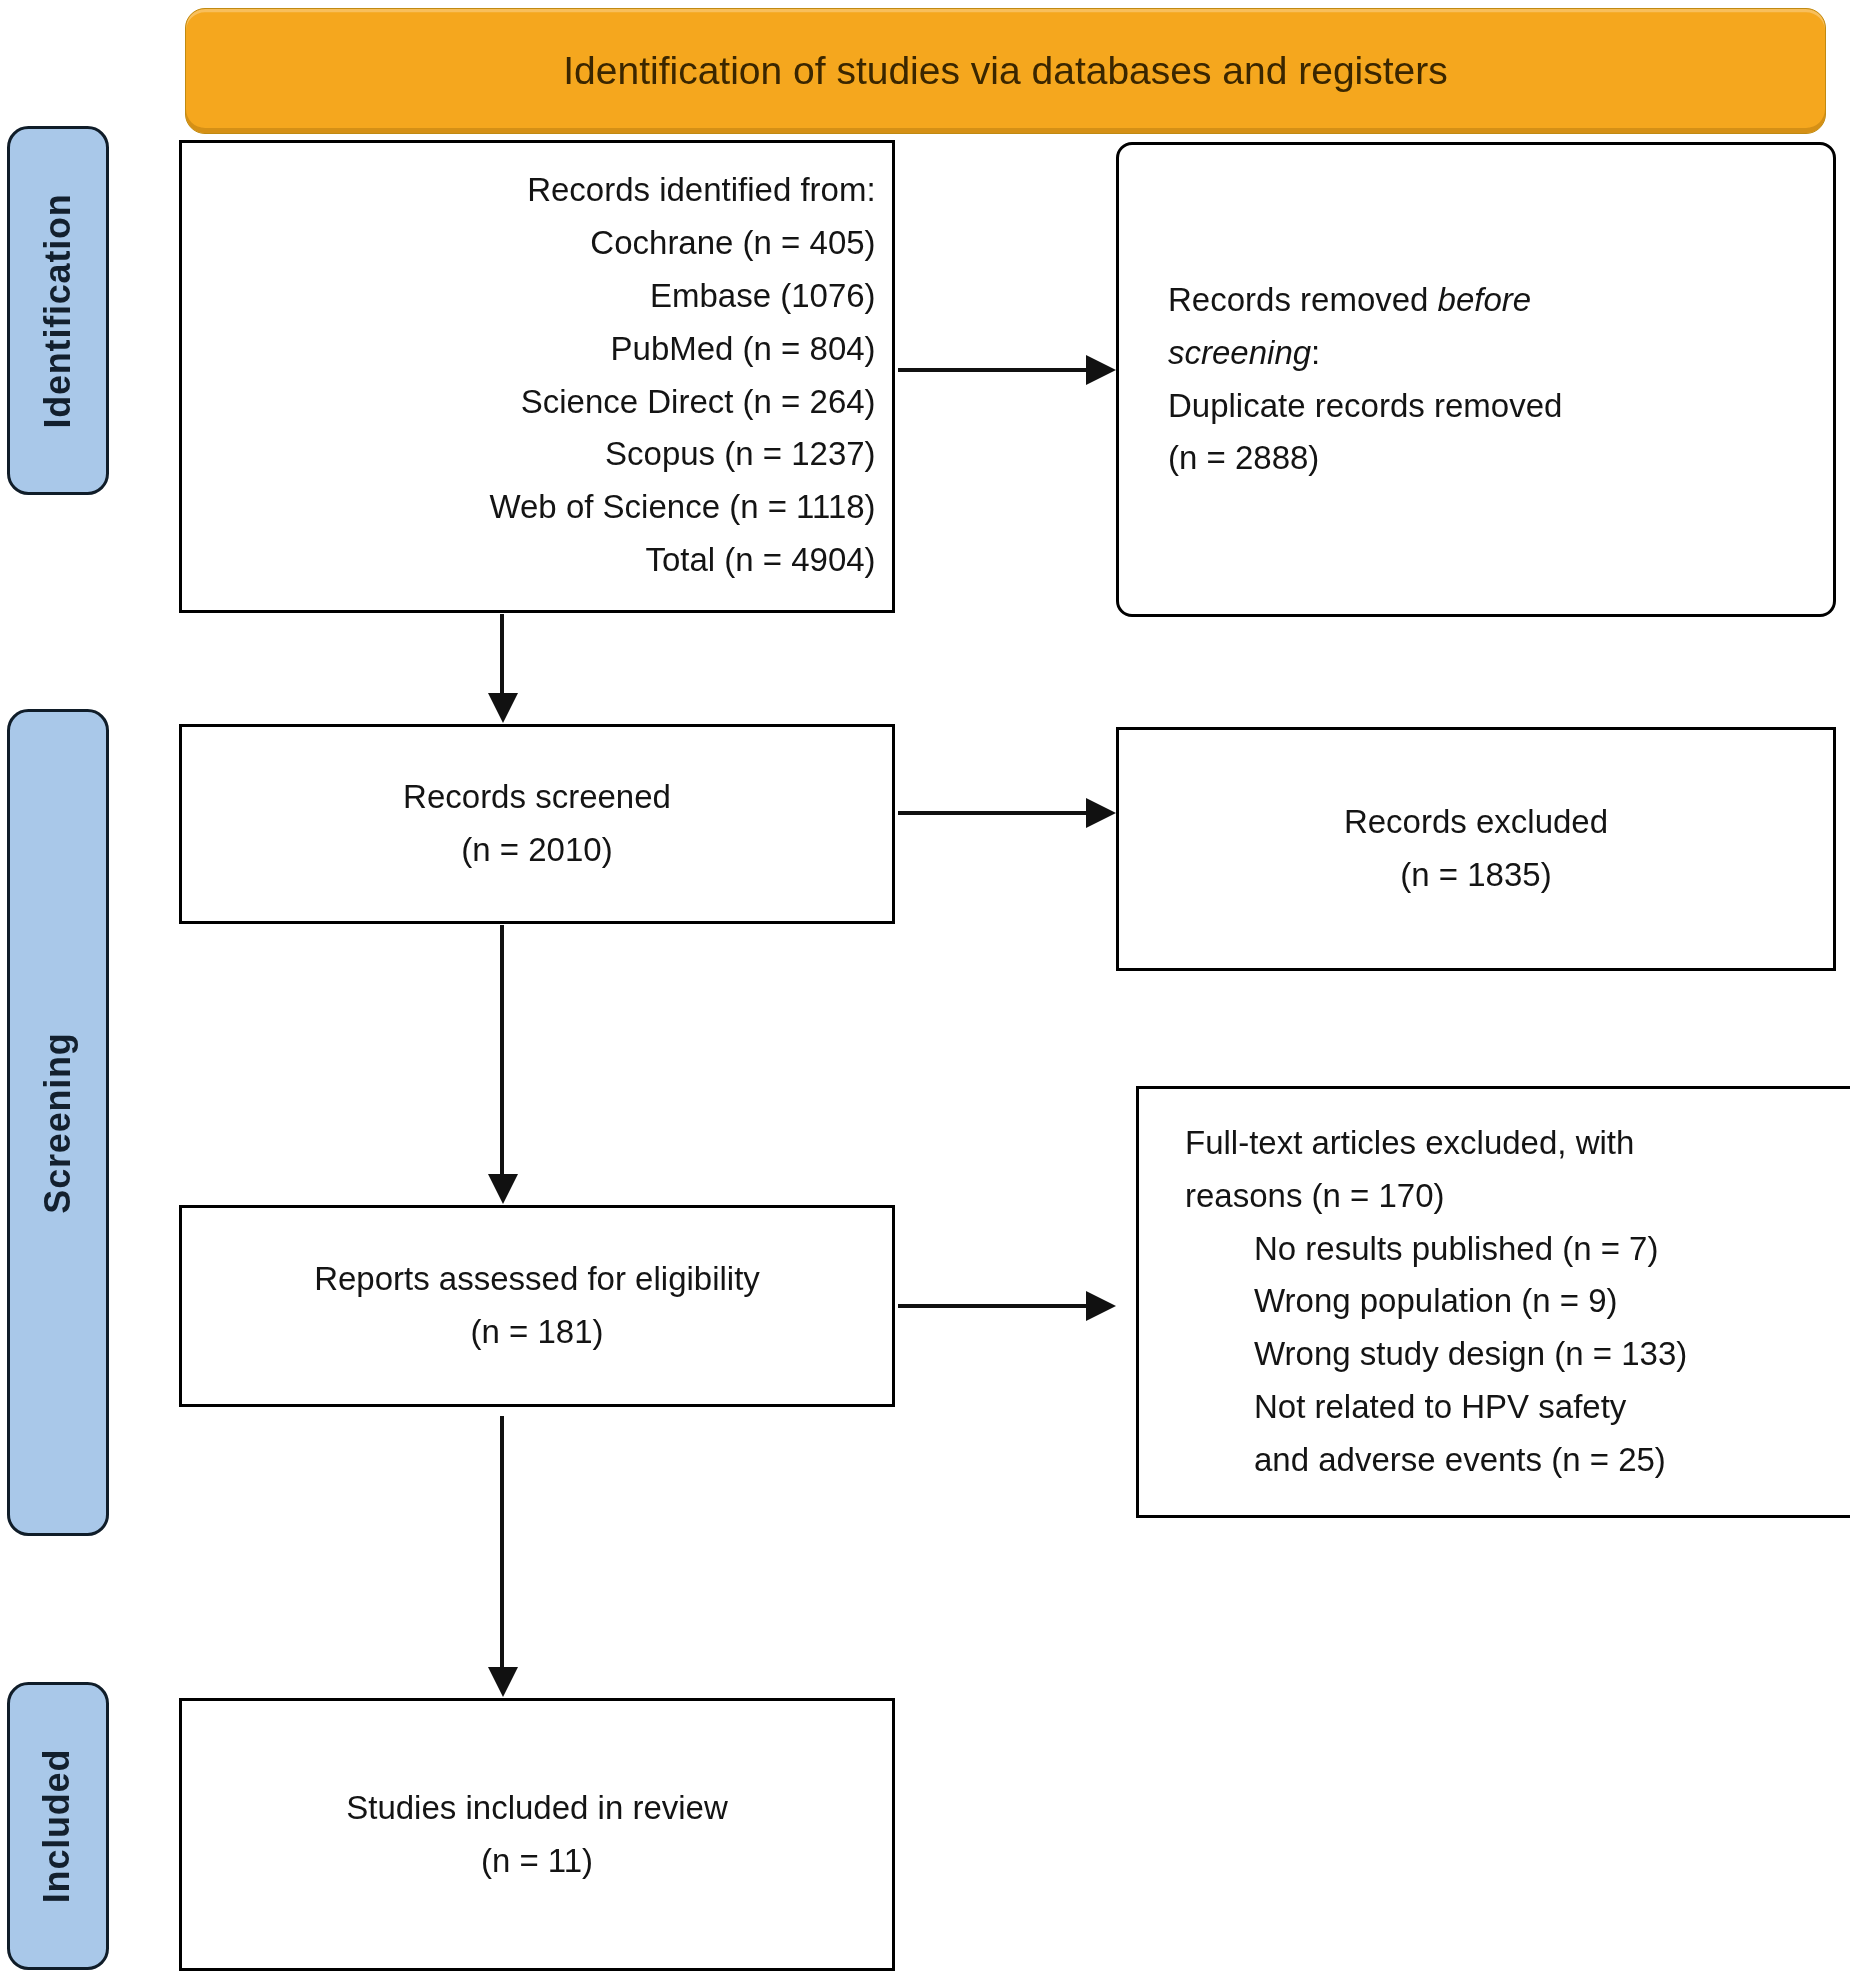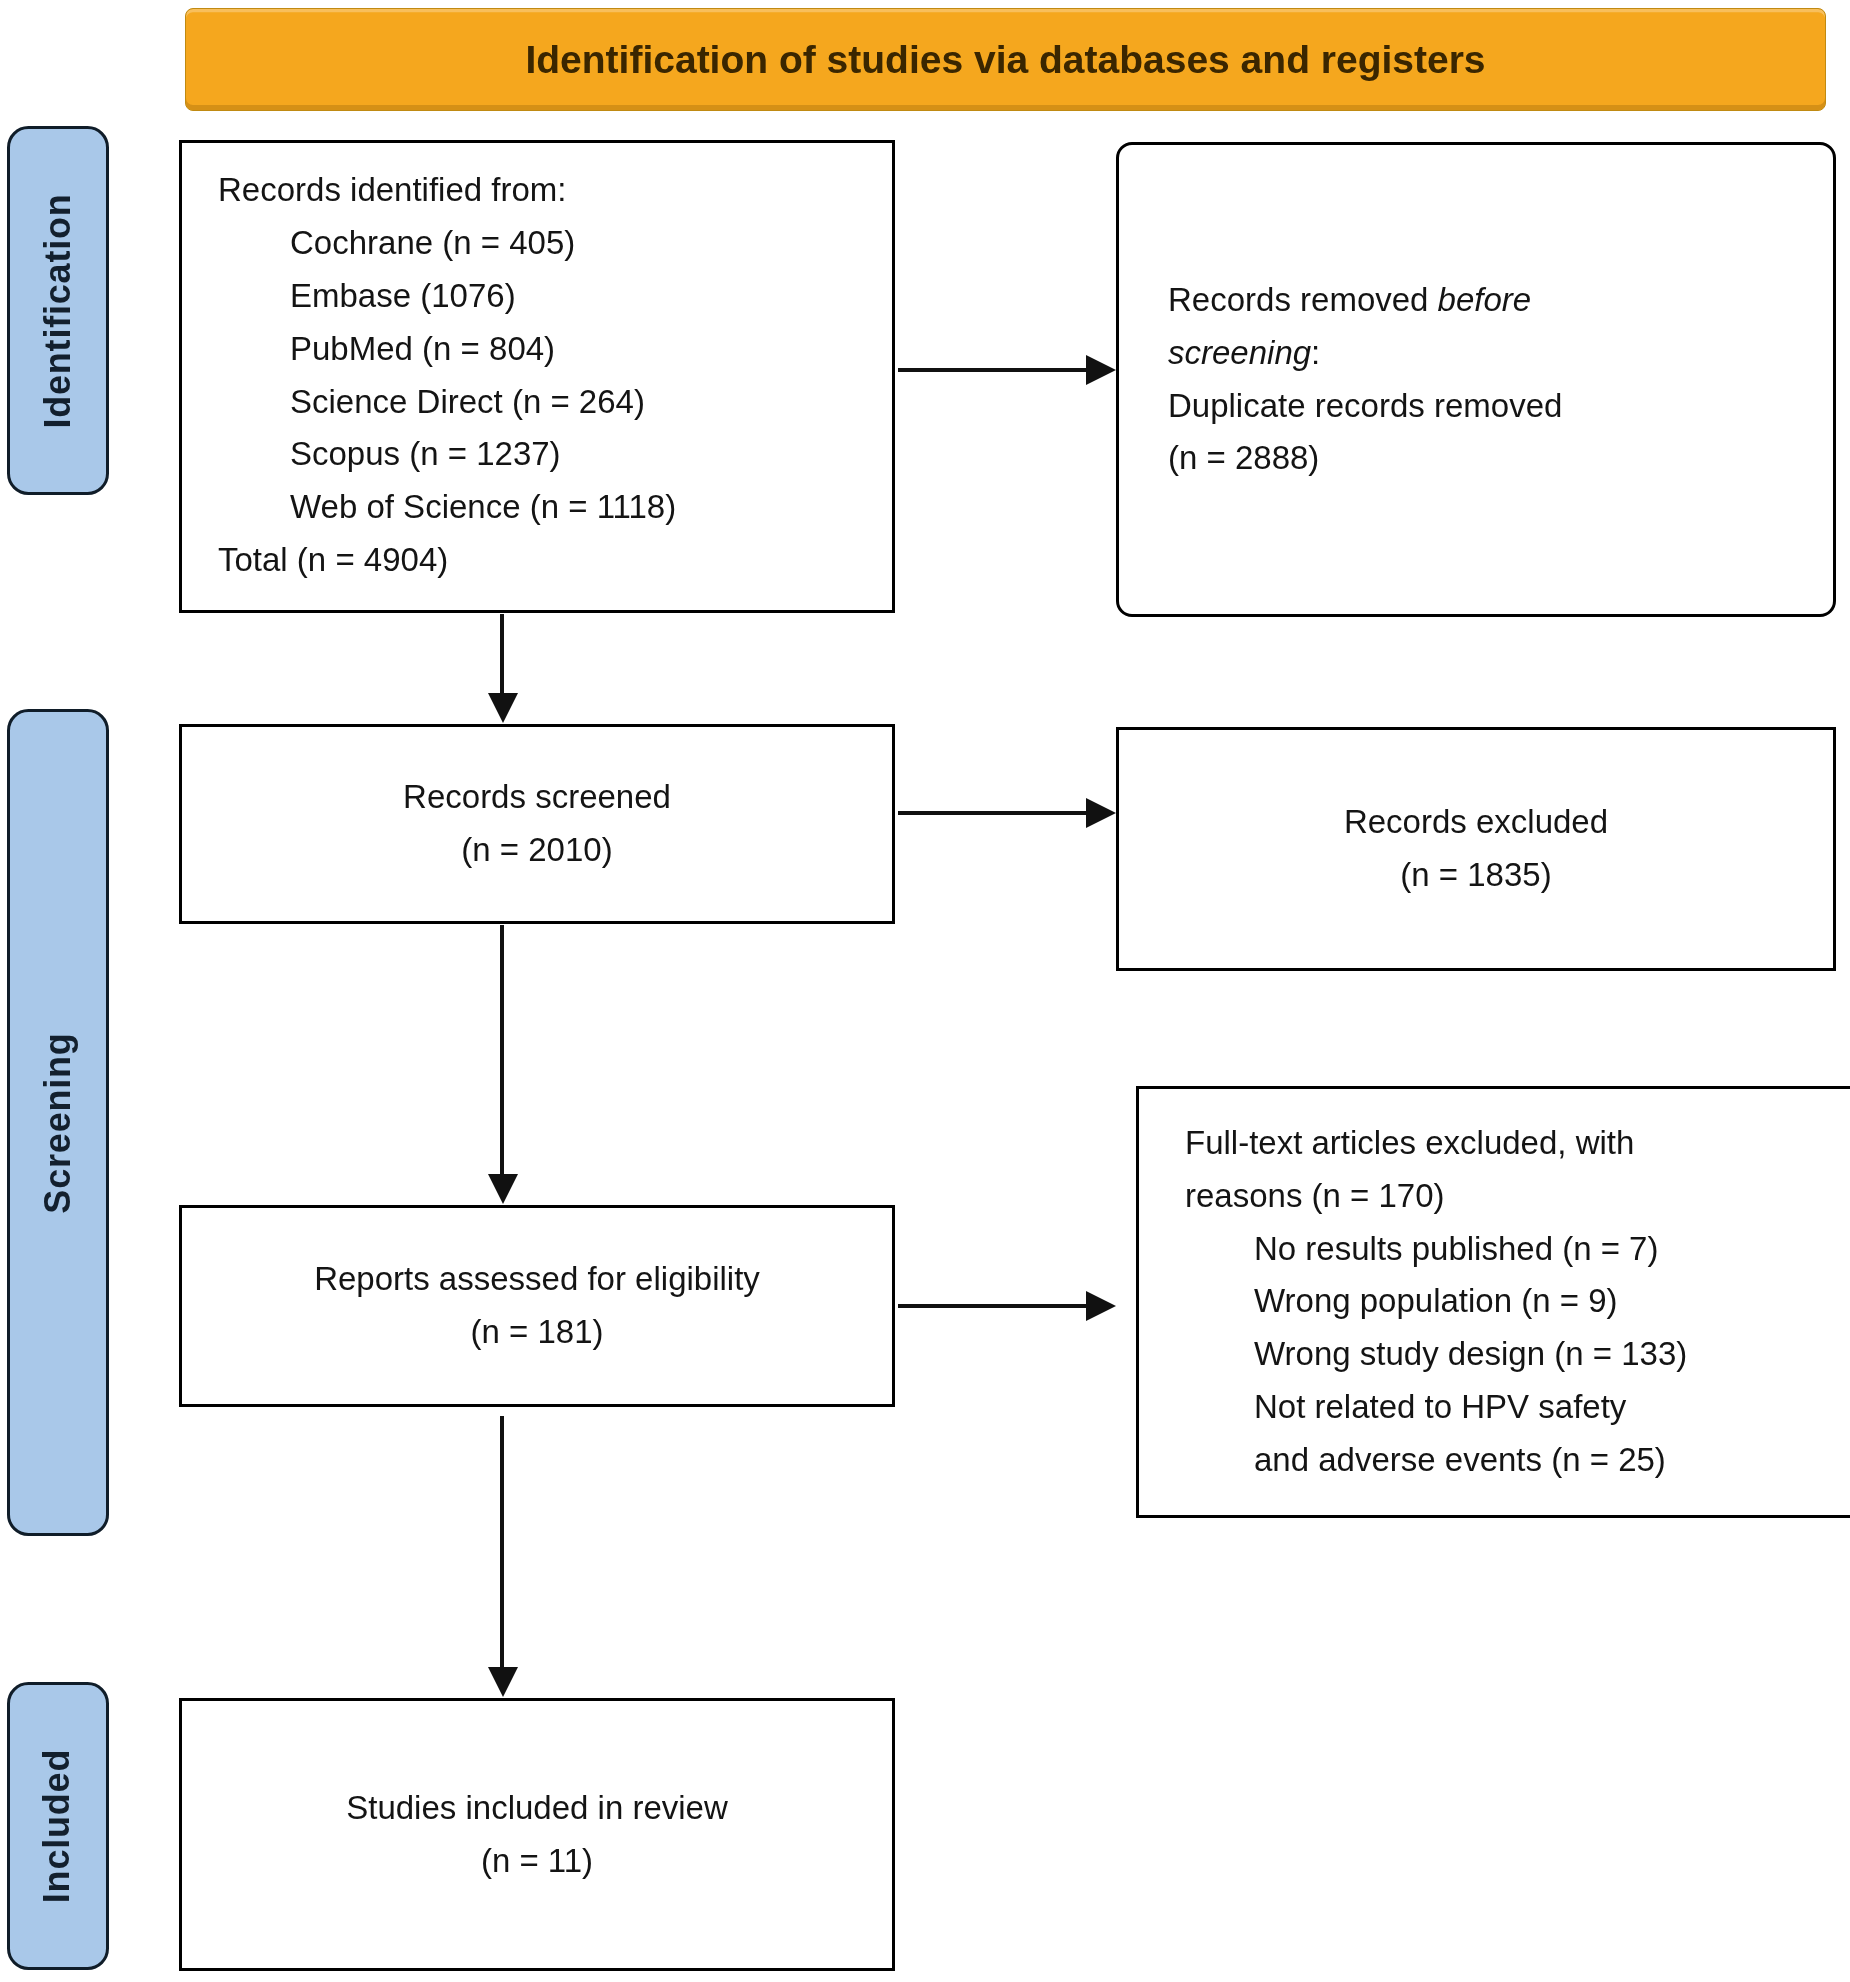--- a/index.html
+++ b/index.html
@@ -8,27 +8,27 @@
     width:1850px;
     height:1983px;
     background:#ffffff;
     font-family:"Liberation Sans", sans-serif;
     color:#141414;
     overflow:hidden;
   }
 
   
   .banner{
-    position:absolute; left:185px; top:8.2px; width:1641px; height:103px;
+    position:absolute; left:185px; top:8.2px; width:1641px; height:126px;
     background:#F5A71E;
     border:1.6px solid #c08a12;
-    border-radius:8px;
+    border-radius:20px;
     box-sizing:border-box;
     display:flex; align-items:center; justify-content:center;
-    font-size:39px; font-weight:bold; color:#3a2600;
+    font-size:39px; font-weight:normal; color:#3a2600;
     box-shadow: inset 0 3.3px 0 rgba(255,255,255,0.28), inset 0 -5px 0 rgba(120,75,0,0.25);
   }
 
   
   .stage{
     position:absolute; left:6.6px; width:102px;
     background:#A9C8E9;
     border:3.3px solid #101D29;
     border-radius:21.4px;
     box-sizing:border-box;
@@ -47,21 +47,21 @@
   
   .box{
     position:absolute;
     background:#ffffff;
     border:3.3px solid #000000;
     box-sizing:border-box;
     font-size:33px;
     line-height:1.6;
     color:#141414;
   }
-  .box-left{ left:179px; width:716px; }
+  .box-left{ left:179px; width:716px;text-align:right; }
   .box-right{ left:1116px; width:720px; }
 
   .box-identified{ top:140px; height:473px; padding:21.4px 16.4px 8.2px 36px; }
   .box-identified .indent{ padding-left:72px; }
 
   .box-removed{ top:142px; height:475px; display:flex; align-items:center;border-radius:16px; }
   .box-removed .inner{ padding-left:49px; width:419px; }
 
   .box-screened{ top:724px; height:200px; }
   .box-excluded{ top:727px; height:244px; }

